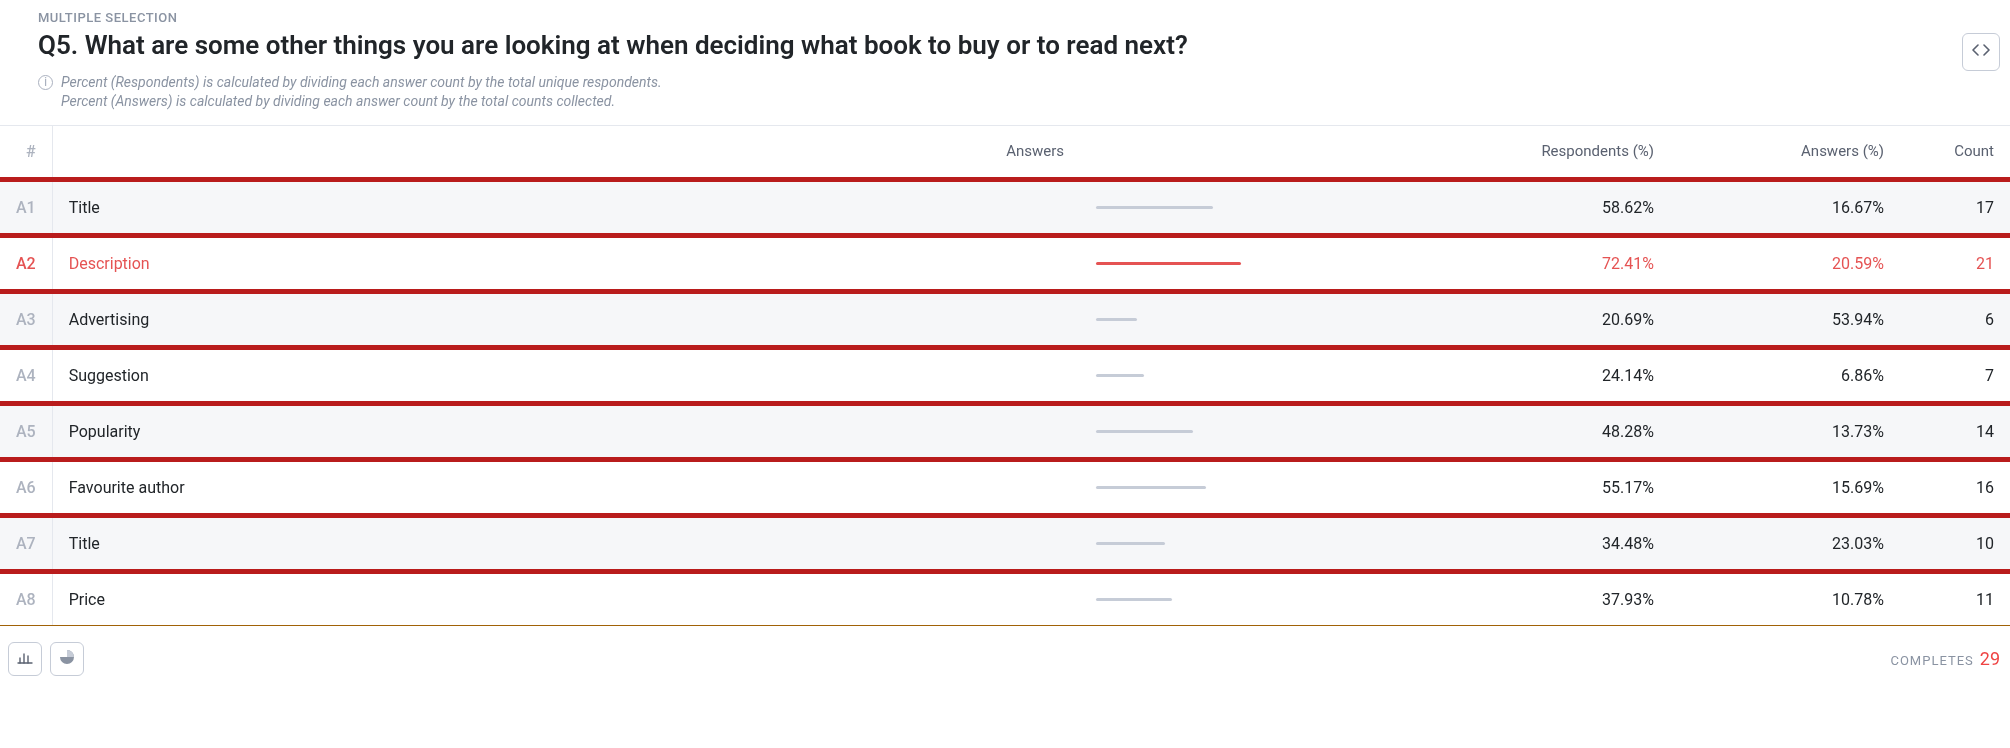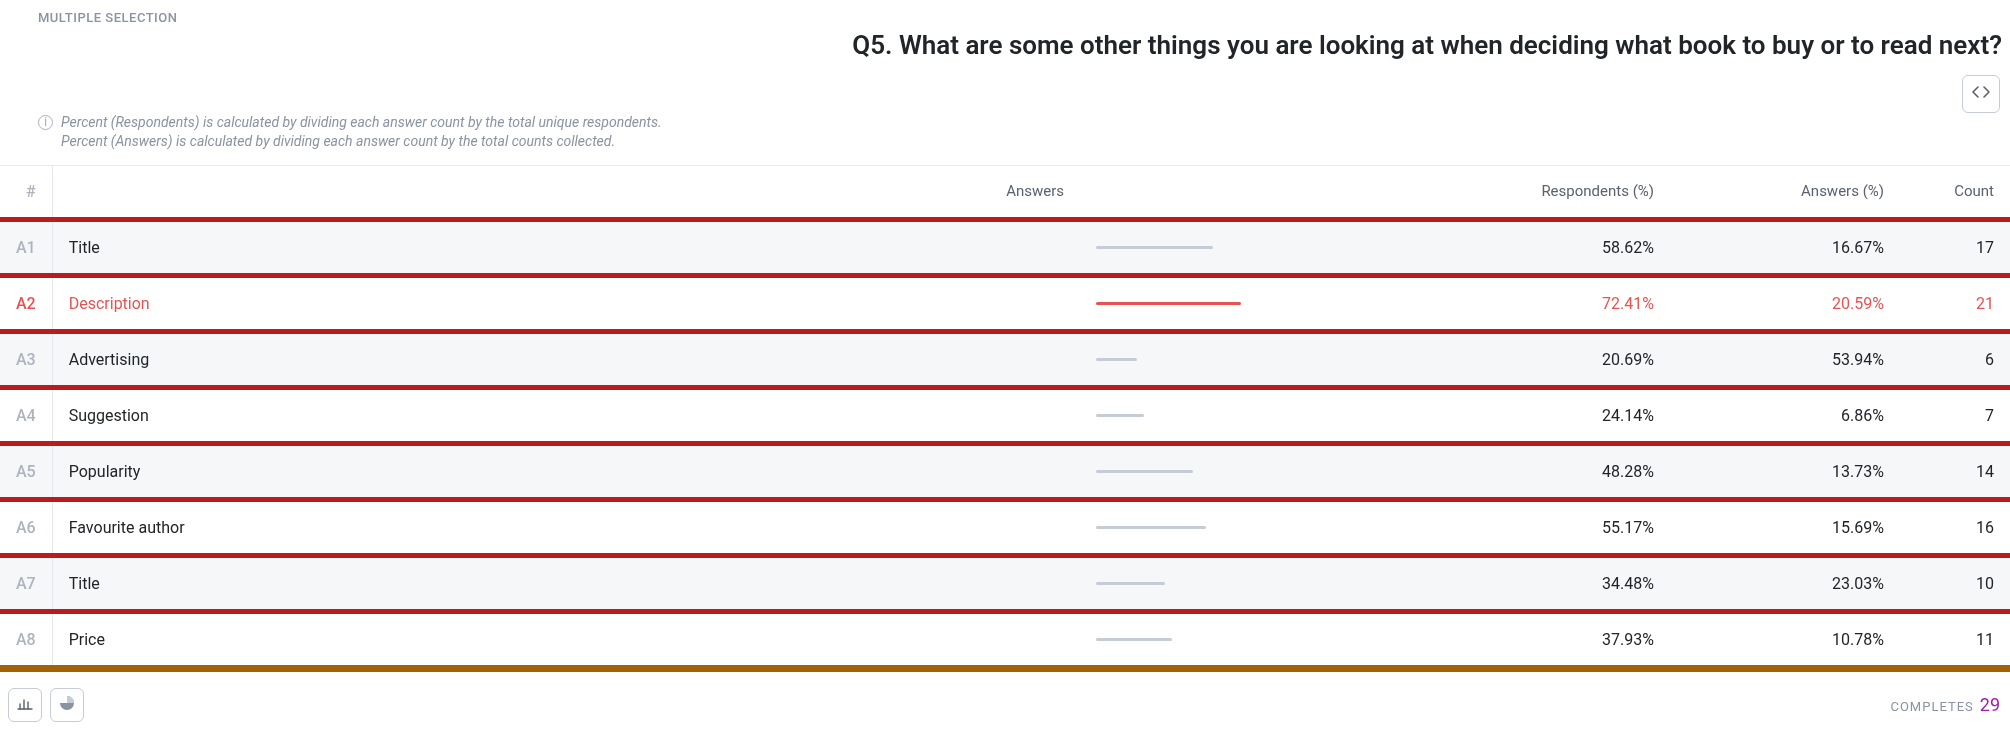--- a/index.html
+++ b/index.html
@@ -14,22 +14,21 @@
   .question-type {
     color: #8a93a2;
     font-size: 13px;
     letter-spacing: 0.5px;
     font-weight: 500;
     margin-bottom: 4px;
   }
   .header-row {
     display: flex;
     justify-content: space-between;
-    align-items: flex-end;
-    flex-direction: column;
+    align-items: center;
   }
   .question-title {
     font-size: 26px;
     font-weight: 600;
     color: #212529;
     line-height: 1.3;
     margin-bottom: 10px;
   }
   .code-btn {
     border: 1px solid #c6ccd7;
@@ -119,21 +118,21 @@
   .col-cnt  { width: 110px; }
   tr.highlight td { color: #e55353; margin-top: 36px; }
   tr.highlight .bar-fill { background: #e55353; }
   tr:not(.highlight) .bar-fill { background: #c6ccd7; }
 
   .footer-row {
     display: flex;
     justify-content: space-between;
     align-items: center;
     padding: 16px 8px 6px 8px;
-    border-top: 7px solid #a16207;
+    border-top: 1px solid #a16207;
   }
   .chart-btns { display: flex; gap: 8px; }
   .chart-btn {
     border: 1px solid #c6ccd7;
     border-radius: 6px;
     width: 34px; height: 34px;
     display: inline-flex;
     align-items: center;
     justify-content: center;
     color: #5a6170;
@@ -143,21 +142,21 @@
   .completes {
     color: #8a93a2;
     letter-spacing: 1px;
     font-size: 13px;
     display: flex;
     align-items: baseline;
     gap: 6px;
     padding-right: 2px;
   }
   .completes-num {
-    color: #a21caf;
+    color: #ef4444;
     font-size: 18px;
     letter-spacing: 0;
   }
 </style>
 </head>
 <body>
 
 <div class="container">
   <div class="question-type">MULTIPLE SELECTION</div>
   <div class="header-row">

